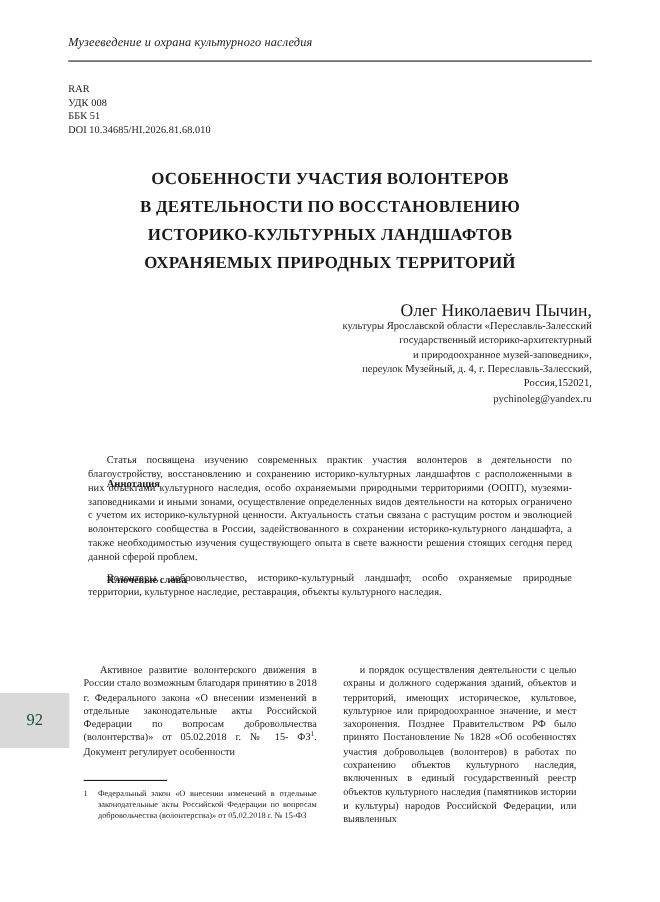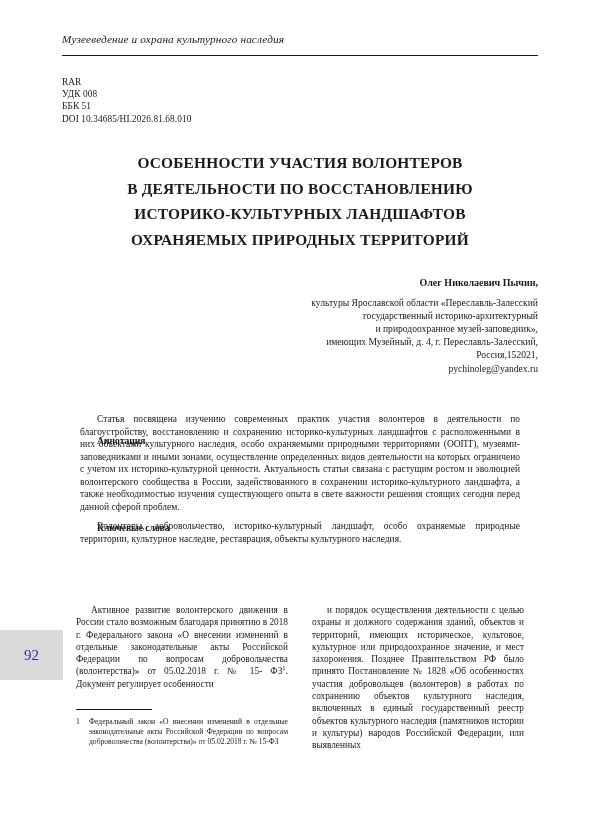--- a/index.html
+++ b/index.html
@@ -74,23 +74,23 @@
   .author-block {
     position: absolute;
     left: 158px;
     top: 276px;
     width: 380px;
     text-align: right;
     font-size: 9.6px;
     line-height: 13.1px;
   }
   .author-name {
-    font-weight: bold;
-    font-size: 10px;
-    margin-bottom: 7px;
+    font-weight: normal;
+    font-size: 16px;
+    margin-bottom: 1px;
   }
   .author-affil { }
   .author-mail { }
 
   
   .sec-label {
     position: absolute;
     font-weight: bold;
     font-size: 9.6px;
     margin-top: 36px;
@@ -132,21 +132,21 @@
   .folio-num {
     position: absolute;
     left: 0;
     top: 630px;
     width: 63px;
     height: 50px;
     display: flex;
     align-items: center;
     justify-content: center;
     font-size: 15px;
-    color: #4c1d95;
+    color: #14532d;
   }
 
   
   .col {
     position: absolute;
     top: 604px;
     width: 212px;
     font-size: 9.3px;
     line-height: 12.3px;
     text-align: justify;
@@ -206,21 +206,21 @@
     <div>В ДЕЯТЕЛЬНОСТИ ПО ВОССТАНОВЛЕНИЮ</div>
     <div>ИСТОРИКО-КУЛЬТУРНЫХ ЛАНДШАФТОВ</div>
     <div>ОХРАНЯЕМЫХ ПРИРОДНЫХ ТЕРРИТОРИЙ</div>
   </div>
 
   <div class="author-block">
     <div class="author-name">Олег Николаевич Пычин,</div>
     <div class="author-affil">культуры Ярославской области «Переславль-Залесский</div>
     <div class="author-affil">государственный историко-архитектурный</div>
     <div class="author-affil">и природоохранное музей-заповедник»,</div>
-    <div class="author-affil">имеющих Музейный, д. 4, г. Переславль-Залесский,</div>
+    <div class="author-affil">переулок Музейный, д. 4, г. Переславль-Залесский,</div>
     <div class="author-affil">Россия,152021,</div>
     <div class="author-mail">pychinoleg@yandex.ru</div>
   </div>
 
   <div class="sec-label" id="annot-label">Аннотация</div>
   <div class="abstract">Статья посвящена изучению современных практик участия волонтеров в деятельности по благоустройству, восстановлению и сохранению историко-культурных ландшафтов с расположенными в них объектами культурного наследия, особо охраняемыми природными территориями (ООПТ), музеями-заповедниками и иными зонами, осуществление определенных видов деятельности на которых ограничено с учетом их историко-культурной ценности. Актуальность статьи связана с растущим ростом и эволюцией волонтерского сообщества в России, задействованного в сохранении историко-культурного ландшафта, а также необходимостью изучения существующего опыта в свете важности решения стоящих сегодня перед данной сферой проблем.</div>
 
   <div class="sec-label" id="kw-label">Ключевые слова</div>
   <div class="keywords">Волонтеры, добровольчество, историко-культурный ландшафт, особо охраняемые природные территории, культурное наследие, реставрация, объекты культурного наследия.</div>
 

